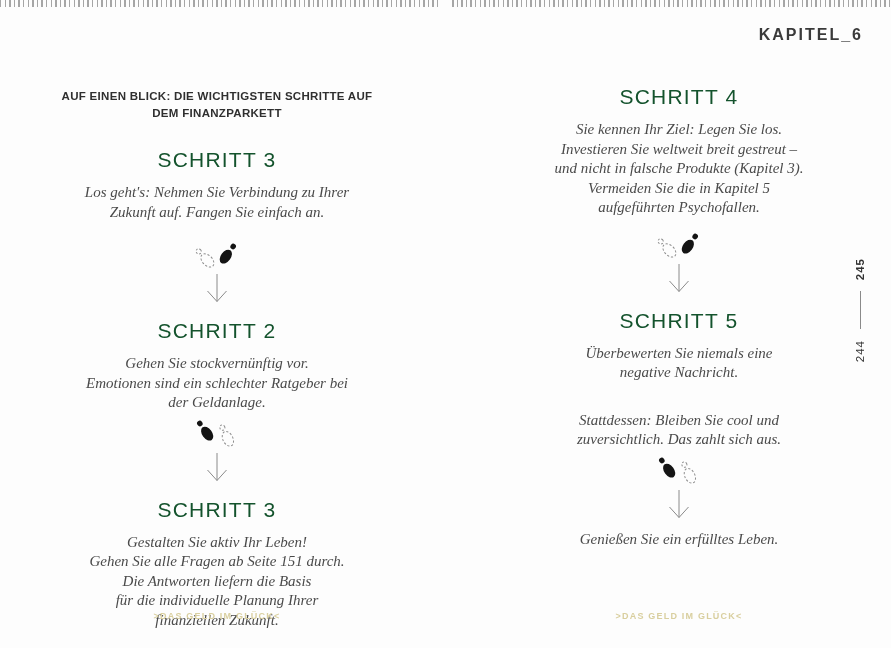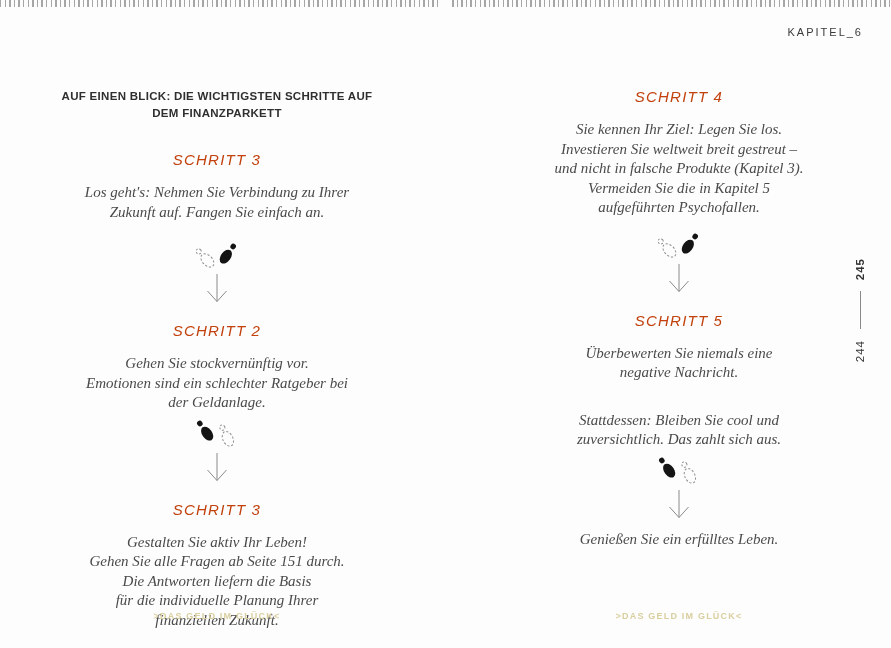--- a/index.html
+++ b/index.html
@@ -15,35 +15,35 @@
     position:absolute; top:0; height:7px;
     background:repeating-linear-gradient(90deg,
       #a6a6a6 0px, #a6a6a6 1.5px,
       transparent 1.5px, transparent 4.6px);
   }
   .ticks.left  { left:0;   width:438px; }
   .ticks.right { left:452px; right:0; }
 
   .chapter-label {
     position:absolute; top:26px; right:28px;
-    font-size:11px; font-weight:normal; letter-spacing:2px; color:#3a3a3a;
+    font-size:16px; font-weight:bold; letter-spacing:2px; color:#3a3a3a;
   }
 
   .col { position:absolute; text-align:center; }
   .col-left  { left:58px;  top:88px; width:318px; }
   .col-right { left:503px; top:85px; width:352px; }
 
   .overview-title {
     font-size:11.5px; font-weight:bold; letter-spacing:0.3px;
     line-height:17px; color:#2f2f2f; white-space:pre-line;
   }
 
   .step-heading {
-    font-size:15px; font-weight:400; letter-spacing:1.2px;
-    color:#c2410c; line-height:24px;font-style:italic;
+    font-size:21px; font-weight:400; letter-spacing:1.2px;
+    color:#14532d; line-height:24px;
   }
   .step-body {
     font-family:"Liberation Serif", serif; font-style:italic;
     font-size:15px; line-height:19.5px; color:#4a4a4a;
     white-space:pre-line; margin-top:11px;
   }
 
   .icon-wrap { line-height:0; }
   .mt26 { margin-top:26px; }
   .mt12 { margin-top:28px; }

